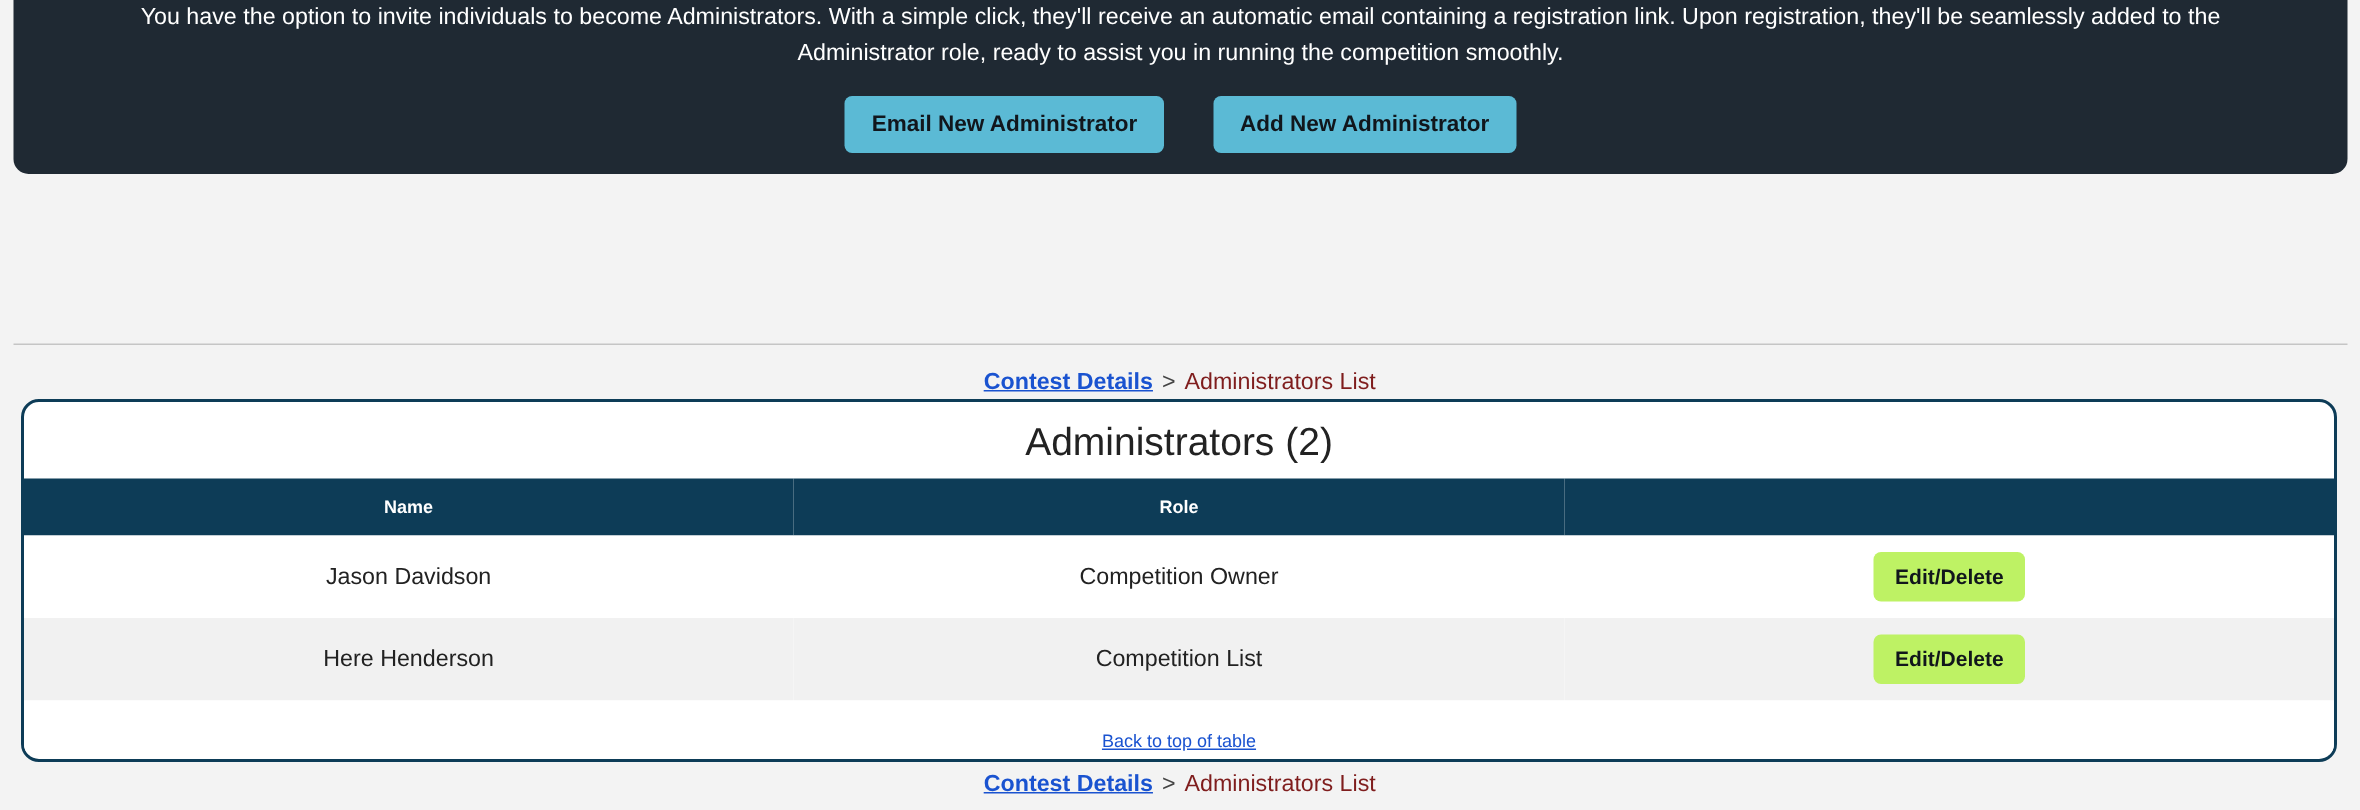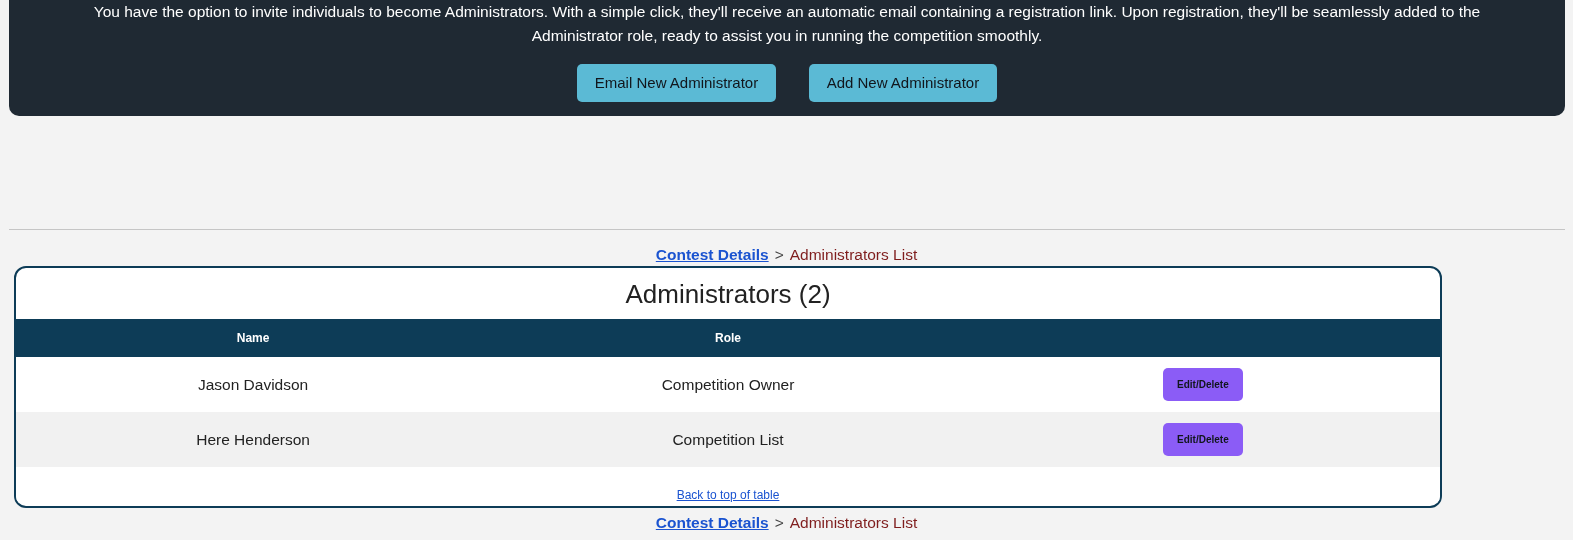--- a/index.html
+++ b/index.html
@@ -62,21 +62,21 @@
     margin-top: 16px;
   }
   .btn {
     display: inline-block;
     background: #5bbad5;
     color: #11161c;
     border: none;
     border-radius: 5px;
     font-family: "Liberation Sans", sans-serif;
     font-size: 15px;
-    font-weight: normal;
+    font-weight: bold;
     padding: 10px 18px;
     cursor: pointer;
     line-height: 18px;
   }
   .panel-actions .btn + .btn {
     margin-left: 28px;
   }
 
   
   .rule {
@@ -110,21 +110,21 @@
   }
   .breadcrumb .current {
     color: #7f1d1d;
   }
 
   
   .card {
     position: absolute;
     left: 14px;
     top: 266px;
-    width: 1428px;
+    width: 1544px;
     height: 242px;
     background: #ffffff;
     border: 2px solid #0d3c57;
     border-radius: 12px;
     box-sizing: border-box;
     overflow: hidden;
   }
   .card-title {
     text-align: center;
     font-size: 26px;
@@ -158,26 +158,26 @@
     text-align: center;
     padding: 0;
     height: 55px;
     vertical-align: middle;
   }
   tr.row-odd  td { background: #ffffff; }
   tr.row-even td { background: #f1f1f1; }
 
   .btn-sm {
     display: inline-block;
-    background: #8b5cf6;
+    background: #bef264;
     color: #11161c;
     border: none;
     border-radius: 5px;
     font-family: "Liberation Sans", sans-serif;
-    font-size: 10px;
+    font-size: 14px;
     font-weight: bold;
     padding: 8px 14px;
     cursor: pointer;
     line-height: 17px;
   }
   td.action-cell { text-align: left; padding-left: 48px; }
 
   .card-footer {
     text-align: center;
     padding-top: 18px;

